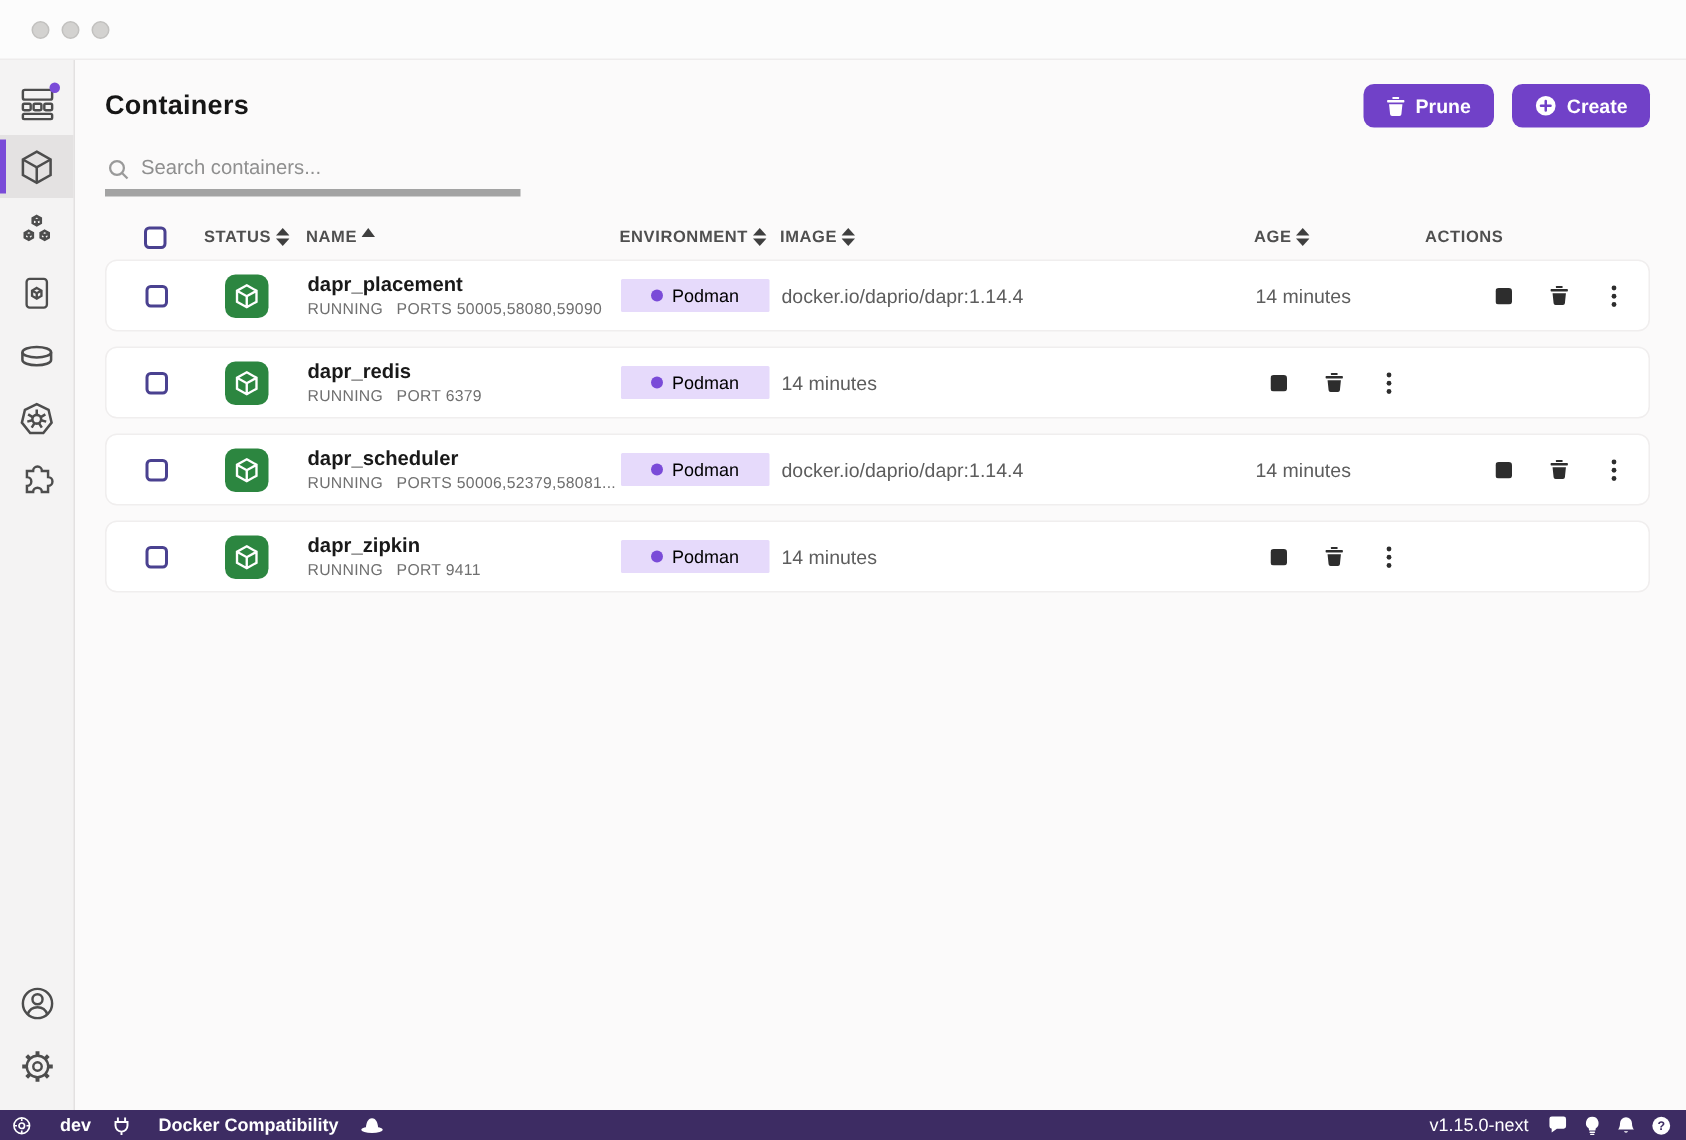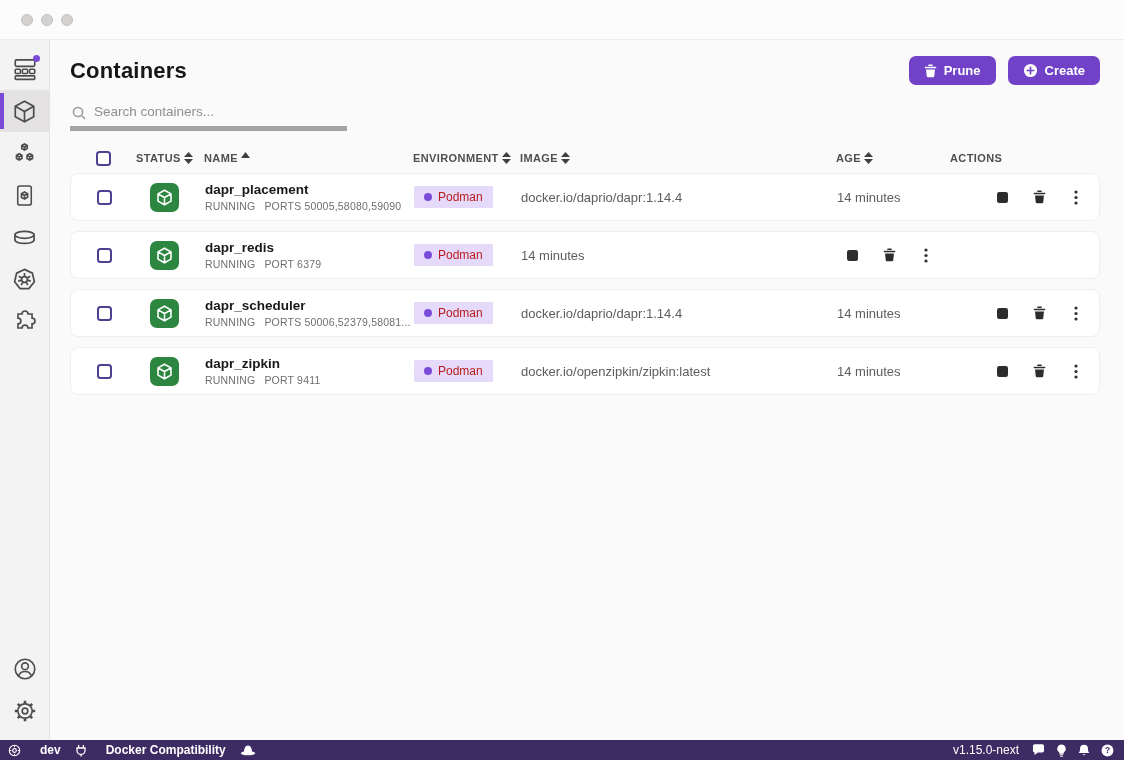--- a/index.html
+++ b/index.html
@@ -26,21 +26,21 @@
   .nav-item.active { background:#e4e2e2; }
   .nav-item.active::before { content:""; position:absolute; left:0; top:3px; bottom:3px;
     width:4px; background:#7a4bd8; }
   .notif-dot { position:absolute; top:7px; right:9px; width:7px; height:7px;
     border-radius:50%; background:#7a4bd8; }
   .sidebar .spacer { flex:1; }
 
   
   .main { flex:1; padding:0 24px 0 20px; background:#fbfafa; overflow:hidden; }
   .page-head { margin-top:16px; display:flex; align-items:center; justify-content:space-between; }
-  .page-title { font-size:22px; font-weight:800; color:#161616; letter-spacing:.2px; }
+  .page-title { font-size:18px; font-weight:800; color:#161616; letter-spacing:.2px; }
   .head-buttons { display:flex; gap:12px; }
   .btn { display:inline-flex; align-items:center; gap:7px; height:29px; padding:0 15px;
     border:none; border-radius:7px; background:#7141c8; color:#fff; font-size:13px;
     font-weight:600; font-family:"Liberation Sans",sans-serif; cursor:pointer; }
   .btn svg { flex:0 0 auto; }
 
   .search-wrap { margin-top:13px; position:relative; width:277px; }
   .search-wrap svg { position:absolute; left:2px; top:8px; }
   .search-input { width:100%; border:none; border-bottom:5px solid #a3a3a3; background:transparent;
     padding:6px 4px 7px 24px; font-size:13.5px; color:#222; outline:none;
@@ -67,21 +67,21 @@
     margin-bottom:10px; cursor:pointer; }
   .state-icon { width:29px; height:29px; border-radius:7px; background:#2c8640;
     display:flex; align-items:center; justify-content:center; justify-self:start; margin-left:13px; }
   .name-cell { overflow:hidden; }
   .c-name { font-size:13.5px; font-weight:600; color:#191919; line-height:16px;
     white-space:nowrap; }
   .c-sub { font-size:10.5px; color:#6f6f6f; letter-spacing:.2px; margin-top:2px;
     white-space:nowrap; overflow:hidden; text-overflow:ellipsis; }
   .c-sub .ports { margin-left:9px; }
   .badge { display:inline-flex; align-items:center; gap:6px; background:#e6dafb;
-    border-radius:1px; padding:4px 10px; font-size:12px; color:#b91c1c; justify-self:start; }
+    border-radius:1px; padding:4px 20px; font-size:12px; color:#000000; justify-self:start; }
   .badge-dot { width:8px; height:8px; border-radius:50%; background:#7a4bd8; }
   .c-image, .c-age { font-size:13px; color:#5d5d5d; white-space:nowrap; overflow:hidden; }
   .row-actions { display:flex; justify-content:flex-end; align-items:center; gap:7px;
     padding-right:8px; }
   .icon-btn { width:30px; height:30px; border:none; background:transparent; cursor:pointer;
     display:flex; align-items:center; justify-content:center; border-radius:6px; }
 
   
   .statusbar { height:20px; background:#3d2c63; color:#fff; display:flex; align-items:center;
     justify-content:space-between; padding:0 10px 0 8px; flex:0 0 auto; font-size:12px; }
@@ -373,21 +373,20 @@
           </svg>
         </span>
         <div class="name-cell">
           <div class="c-name">dapr_zipkin</div>
           <div class="c-sub"><span>RUNNING</span><span class="ports">PORT 9411</span></div>
         </div>
         <span class="badge">
           <span class="badge-dot"></span>
           <span>Podman</span>
         </span>
-        <div class="c-image">docker.io/openzipkin/zipkin:latest</div>
         <div class="c-age">14 minutes</div>
         <div class="row-actions">
           <button class="icon-btn">
             <svg width="11" height="11" viewBox="0 0 11 11">
                 <rect width="11" height="11" rx="2.2" fill="#2d2d2d"></rect>
               </svg>
           </button>
           <button class="icon-btn">
             <svg width="13" height="14" viewBox="0 0 14 15" fill="#2d2d2d">
               <rect x="4.6" y="0.6" width="4.8" height="1.6" rx="0.4"></rect>

